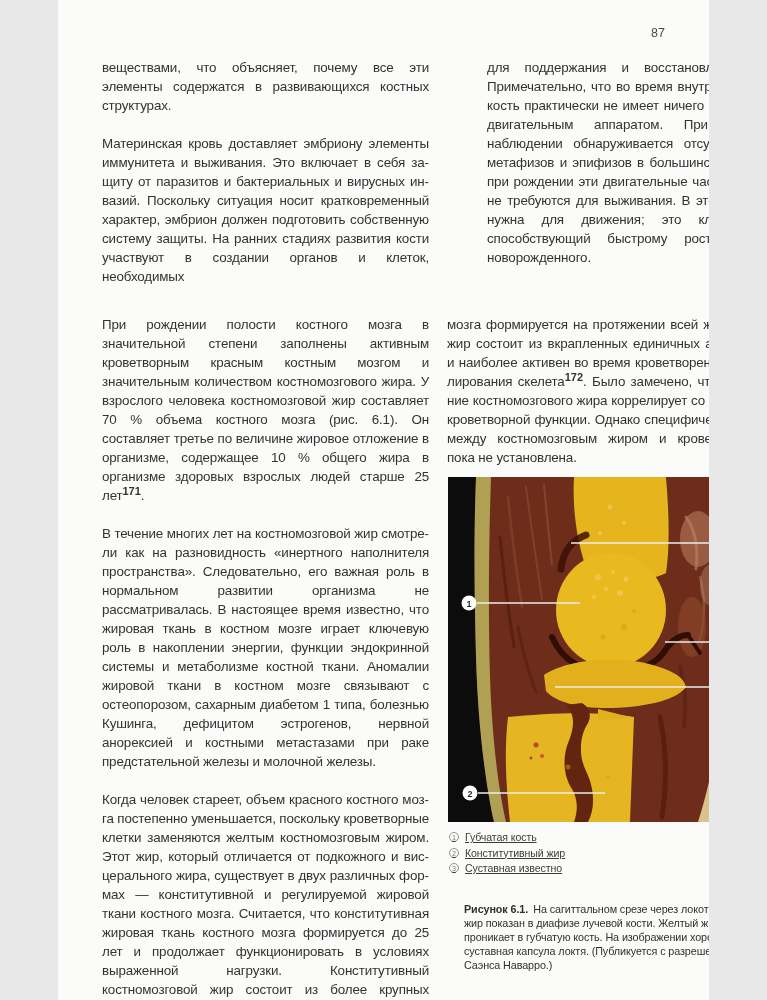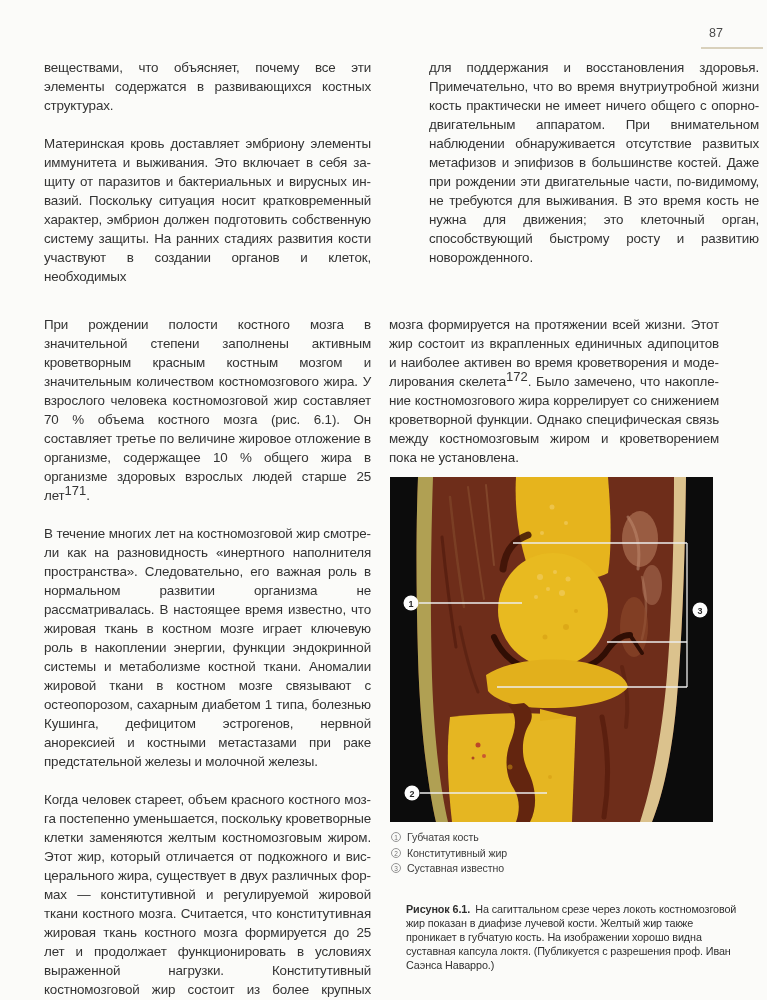--- a/index.html
+++ b/index.html
@@ -1,40 +1,40 @@
 <!DOCTYPE html>
 <html><head>
 <meta charset="utf-8">
 <style>
   html,body{margin:0;padding:0;}
   body{background:#e8e8e8;font-family:"Liberation Sans",sans-serif;}
   .page{
-    position:relative;width:767px;height:1000px;margin:0 auto;
+    position:relative;width:651px;height:1000px;margin:0 auto;
     background:#fbfbf9;overflow:hidden;color:#333;
   }
   
   .folio{position:absolute;top:26px;right:44px;font-size:12.5px;color:#4a4a4a;}
   .folio-rule{position:absolute;top:47px;left:701px;width:62px;height:1.5px;background:#d9d1bc;}
   
   .tblock{position:absolute;font-size:13.4px;line-height:19px;color:#333;
           text-align:justify;letter-spacing:-0.15px;hyphens:manual;}
   .tblock p{margin:0 0 19px 0;}
   .tblock p:last-child{margin-bottom:0;}
-  sup{font-size:13px;line-height:0;vertical-align:super;letter-spacing:0;}
+  sup{font-size:11px;line-height:0;vertical-align:super;letter-spacing:0;font-weight:bold;}
   .col-left-top{left:44px;top:58px;width:327px;}
   .col-right-top{left:389px;top:58px;width:330px;margin-left:40px;}
   .col-left-main{left:44px;top:315px;width:327px;}
   .col-right-main{left:389px;top:315px;width:330px;}
   .heading{position:absolute;left:44px;top:276px;width:680px;margin:0;
            font-size:17.2px;font-weight:bold;color:#c79e4c;letter-spacing:0.1px;}
   
   .photo{position:absolute;left:390px;top:477px;width:323px;height:345px;display:block;}
   .legend{position:absolute;left:391px;top:831px;}
   .legend-row{display:flex;align-items:center;margin-bottom:3.5px;
-              font-size:10.6px;color:#3c3c3c;letter-spacing:-0.1px;}
+              font-size:10.6px;color:#3c3c3c;letter-spacing:-0.1px;text-decoration:underline;}
   .lcirc{width:10px;height:10px;margin-right:6px;border:1px solid #949494;border-radius:50%;
          display:flex;align-items:center;justify-content:center;
          font-size:6.5px;color:#757575;flex:0 0 auto;box-sizing:border-box;padding-top:1px;}
   .caption{position:absolute;left:390px;top:886px;width:334px;margin:16px;
            font-size:10.8px;line-height:14px;color:#2f2f2f;letter-spacing:-0.1px;}
   .caption strong{margin-right:5px;}
 </style>
 </head>
 <body>
 

